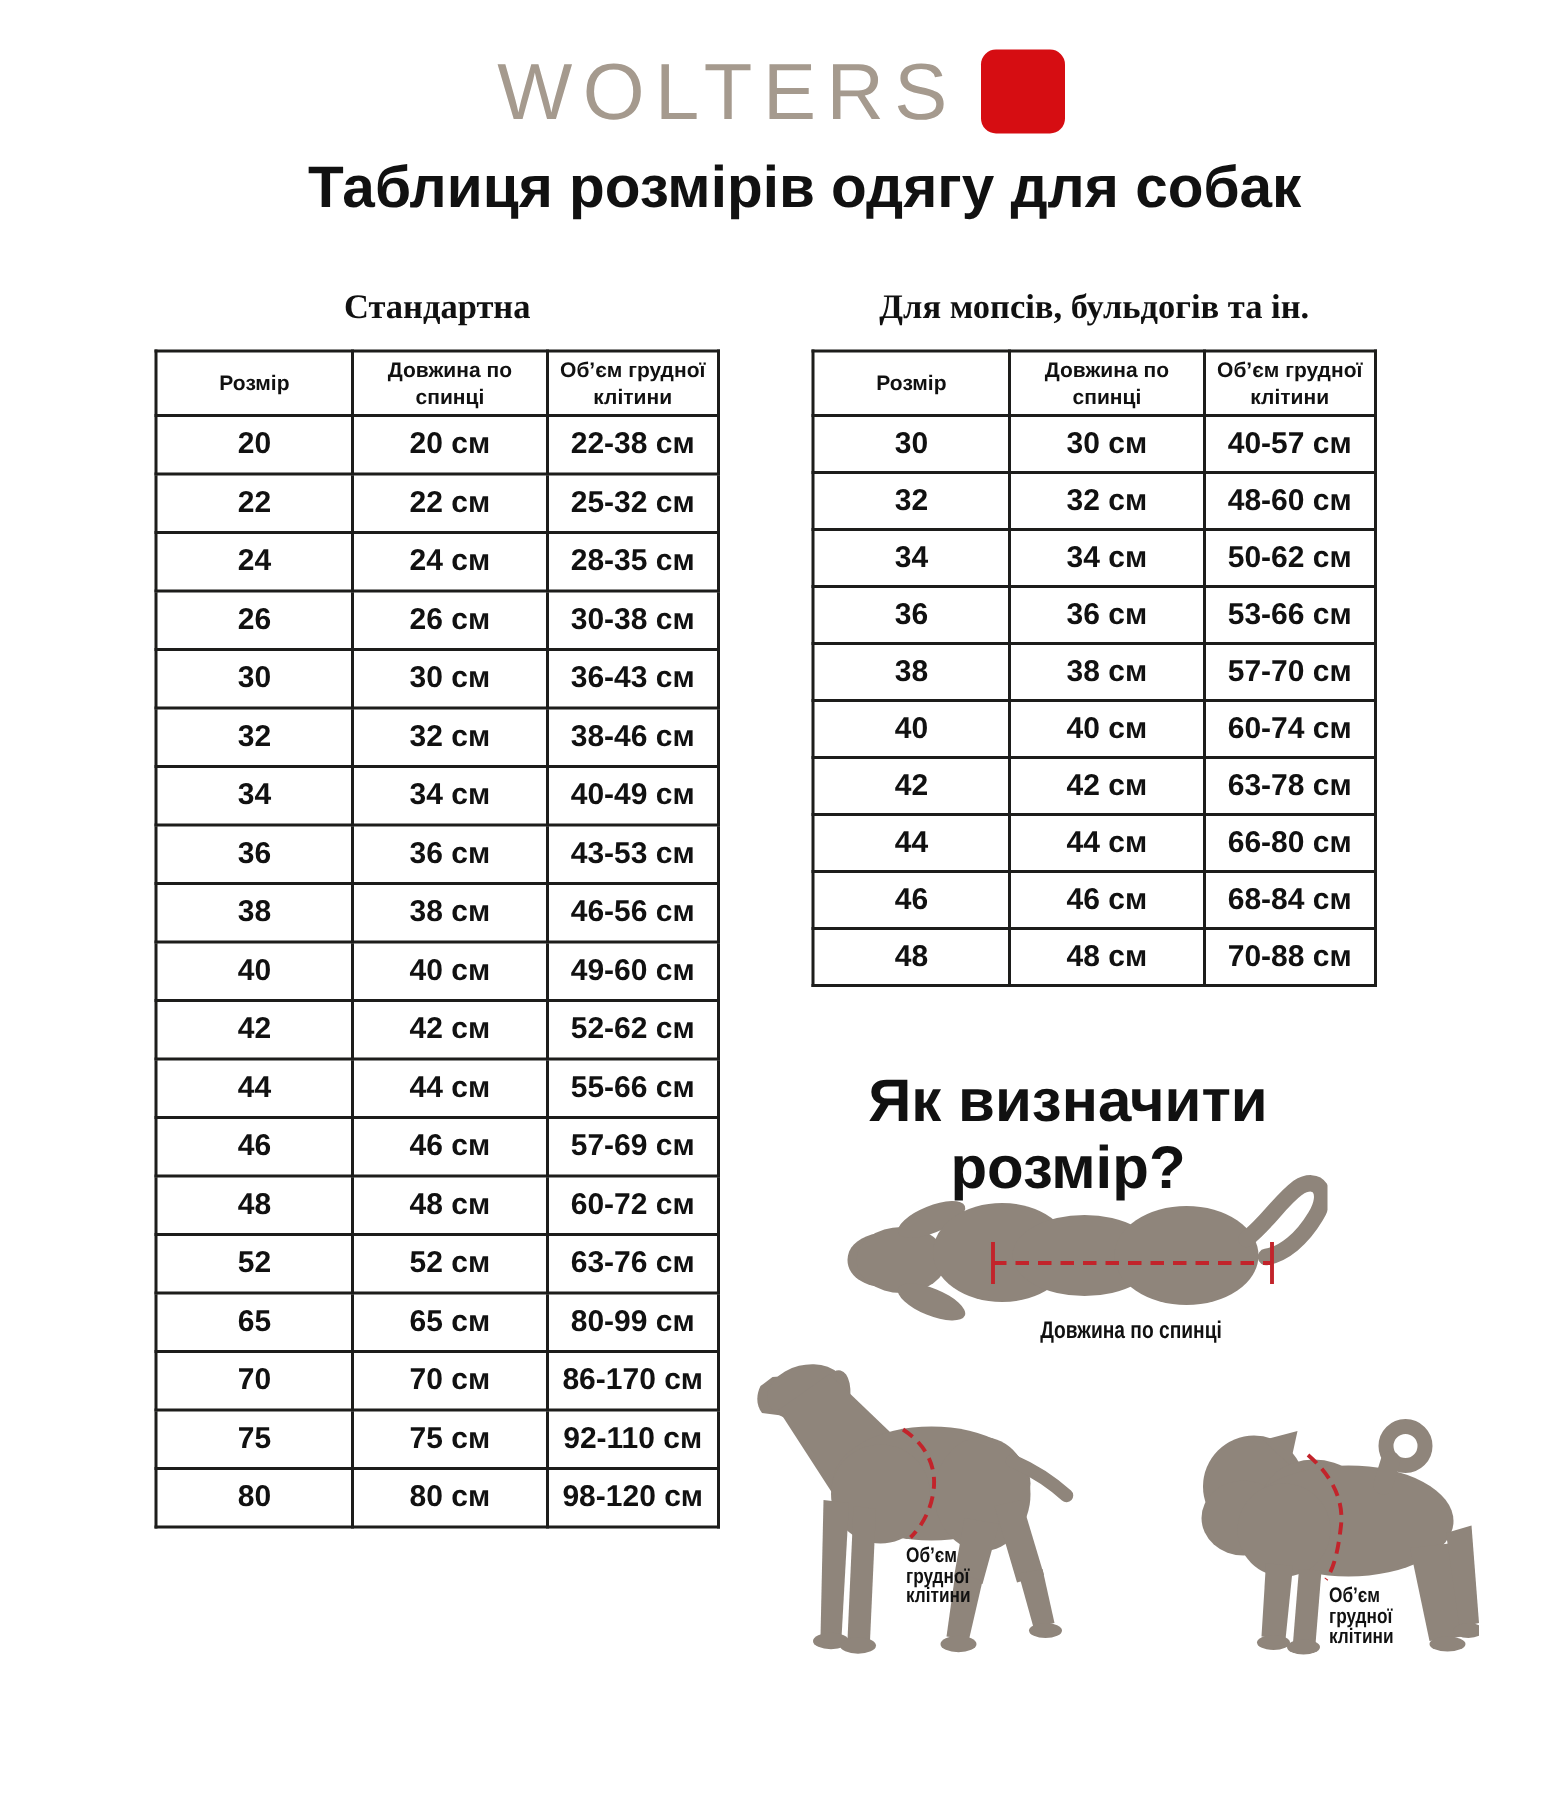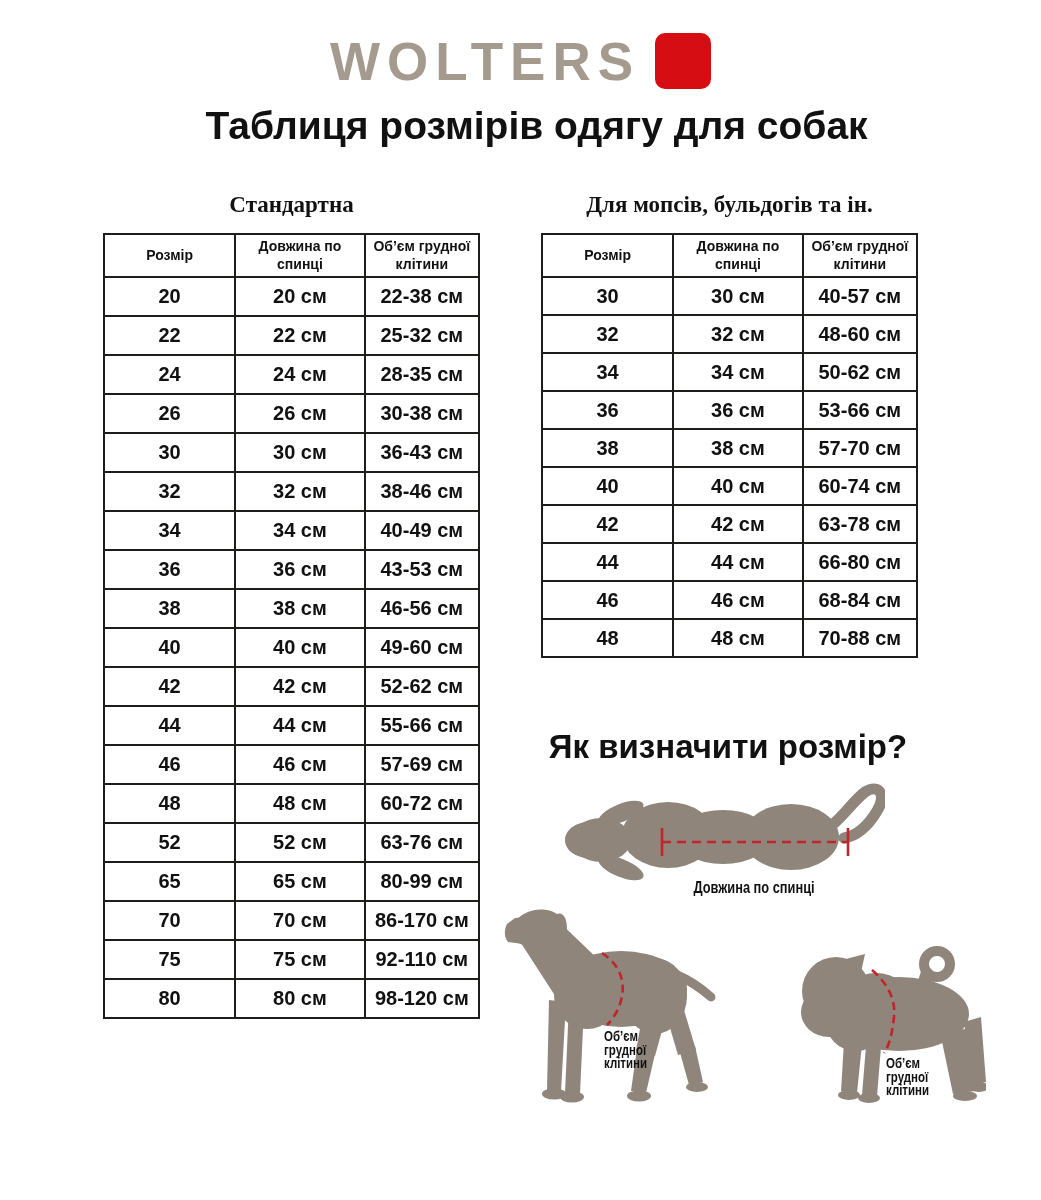--- a/index.html
+++ b/index.html
@@ -8,21 +8,21 @@
     width:1041px; height:1200px;
     position:relative;
     background:#ffffff;
     font-family:"Liberation Sans", sans-serif;
     color:#111;
     overflow:hidden;
   }
   
   .brand { position:absolute; top:33px; left:0; width:100%;
            display:flex; justify-content:center; align-items:center; gap:15px; }
-  .logo-text { font-size:53px; font-weight:bold; letter-spacing:7px;
+  .logo-text { font-size:53px; font-weight:normal; letter-spacing:7px;
                color:#a59a8e; line-height:1; }
   .logo-square { width:56px; height:56px; background:#d60d12; border-radius:10px; }
 
   .page-title { position:absolute; top:104px; left:0; width:100%;
                 text-align:center; font-size:39px; font-weight:bold; margin:0;padding-left:32px; }
 
   
   .table-block { position:absolute; width:377px; top:190px; }
   .tb-left  { left:103px; }
   .tb-right { left:541px; }
@@ -31,21 +31,21 @@
   table { border-collapse:collapse; width:100%; table-layout:fixed; }
   th, td { border:2px solid #1d1d1b; text-align:center; vertical-align:middle; }
   th { font-size:14px; font-weight:bold; line-height:1.25; padding:3px 2px; height:40px; }
   td { font-size:20px; font-weight:bold; padding:0; }
   .tb-left  td { height:39px; }
   .tb-right td { height:38px; }
   col.c1 { width:35%; } col.c2 { width:34.5%; } col.c3 { width:30.5%; }
 
   
   .guide-title { position:absolute; left:502px; top:712px; width:420px;
-                 text-align:center; font-size:33px; font-weight:bold; margin:16px; }
+                 text-align:center; font-size:40px; font-weight:bold; margin:0; }
   .dog-top  { position:absolute; left:563px; top:781px; width:322px; height:100px; }
   .dog-side { position:absolute; left:503px; top:904px; width:220px; height:200px; }
   .dog-pug  { position:absolute; left:796px; top:946px; width:190px; height:158px; }
   .back-label { position:absolute; left:644px; top:879px; width:220px;
                 text-align:center; font-size:16px; font-weight:bold;
                 transform:scaleX(0.8); transform-origin:center top; }
   .chest-label { position:absolute; width:58px; font-size:14px; font-weight:bold;
                  line-height:13.5px; transform:scaleX(0.82); transform-origin:left top; }
   .chest-a { left:604px; top:1030px; }
   .chest-b { left:886px; top:1057px; }

